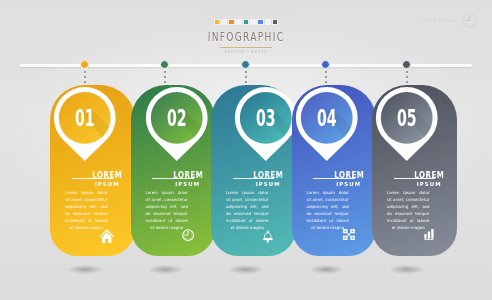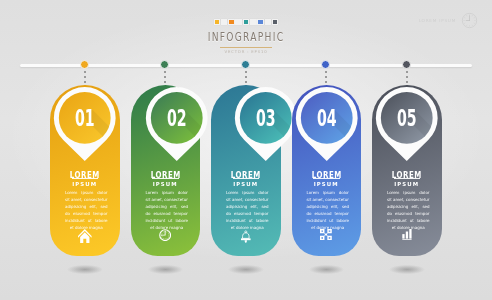--- a/index.html
+++ b/index.html
@@ -34,21 +34,21 @@
 
   
   .tl-line{position:absolute;left:20px;top:63.5px;width:452px;height:3px;background:#fbfbfb;
            box-shadow:0 1px 1.5px rgba(0,0,0,0.09);border-radius:1.5px;}
   .tl-dot{position:absolute;width:7px;height:7px;border-radius:50%;
           border:1.3px solid #f2f2f2;box-sizing:content-box;top:60.4px;}
   .tl-dash{position:absolute;width:1.8px;top:71px;height:14px;
            background:repeating-linear-gradient(180deg,#9a9a9a 0 1.8px,rgba(0,0,0,0) 1.8px 5.2px);}
 
   
-  .panel{position:absolute;}
+  .panel{position:absolute;padding-left:15px;}
   .shadowblob{position:absolute;height:13px;border-radius:50%;pointer-events:none;
       background:radial-gradient(ellipse 50% 50% at 50% 50%, rgba(55,55,55,0.34) 0%, rgba(90,90,90,0.16) 45%, rgba(140,140,140,0.0) 72%);}
   .panel .body{position:absolute;inset:0;overflow:hidden;}
 
   .pin{position:absolute;height:86px;pointer-events:none;}
   .pin svg{display:block;overflow:visible;}
   .pnum{font-family:"DejaVu Sans",sans-serif;font-size:23px;font-weight:bold;}
 
   .ptitle{position:absolute;width:100%;text-align:center;top:84.5px;font-size:8.2px;
           letter-spacing:0.55px;color:#ffffff;font-weight:bold;

